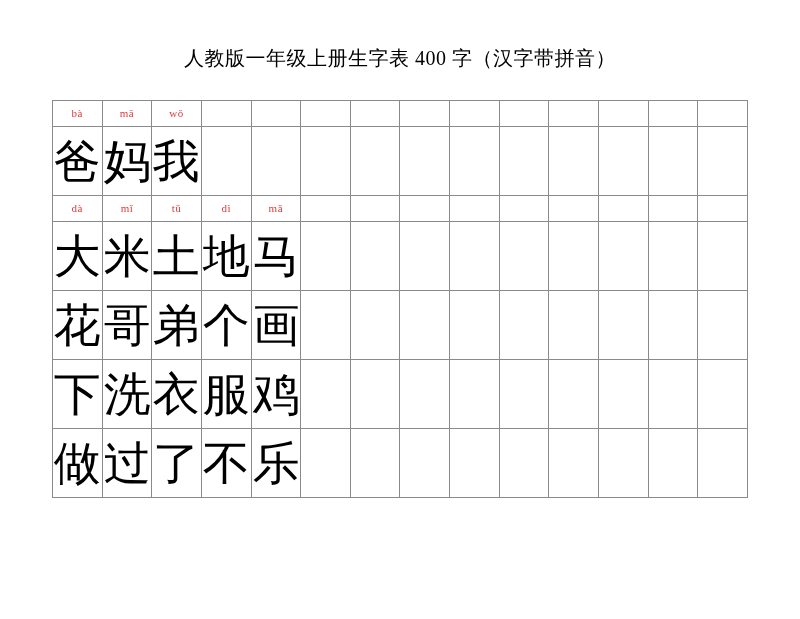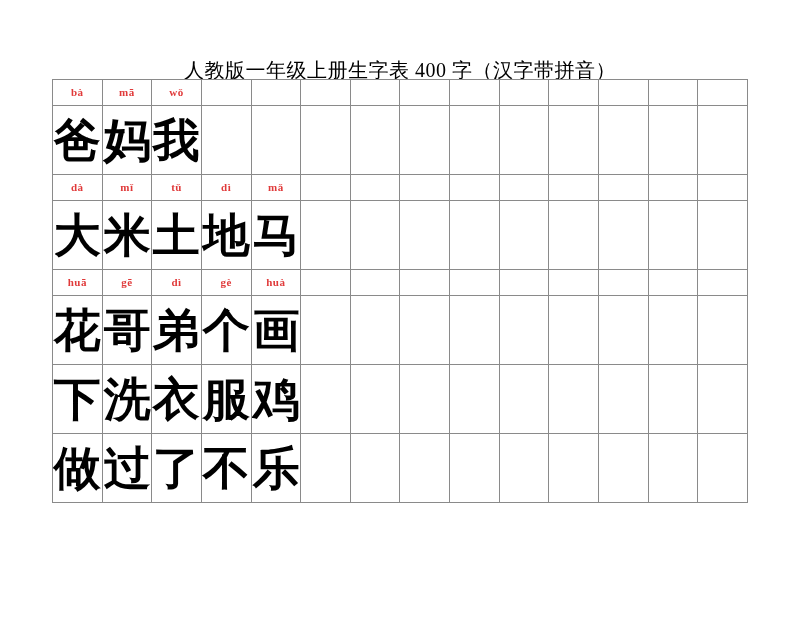--- a/index.html
+++ b/index.html
@@ -17,36 +17,35 @@
   .page {
     position: relative;
     width: 800px;
     height: 619px;
     background: #ffffff;
   }
 
   .doc-title {
     position: absolute;
     left: 0;
-    top: 56px;
+    top: 44px;
     width: 800px;
     text-align: center;
     font-family: "Liberation Serif", "DejaVu Serif", serif;
     font-size: 20px;
     line-height: 28px;
     color: #000000;
     letter-spacing: 0.5px;
     white-space: nowrap;
   }
 
   .grid-wrap {
     position: absolute;
     left: 52px;
-    top: 79px;
-    font-weight: bold;
+    top: 100px;
   }
 
   table.zigzag {
     border-collapse: collapse;
     table-layout: fixed;
     width: 695px;
   }
 
   table.zigzag col {
     width: 49.64px;
@@ -225,36 +224,20 @@
             <td>
               <span></span>
             </td>
             <td>
               <span></span>
             </td>
             <td>
               <span></span>
             </td>
           </tr>
-          <tr class="pinyin-row">
-            <td>huā</td>
-            <td>gē</td>
-            <td>dì</td>
-            <td>gè</td>
-            <td>huà</td>
-            <td></td>
-            <td></td>
-            <td></td>
-            <td></td>
-            <td></td>
-            <td></td>
-            <td></td>
-            <td></td>
-            <td></td>
-          </tr>
           <tr class="hanzi-row">
             <td>
               <span>花</span>
             </td>
             <td>
               <span>哥</span>
             </td>
             <td>
               <span>弟</span>
             </td>

